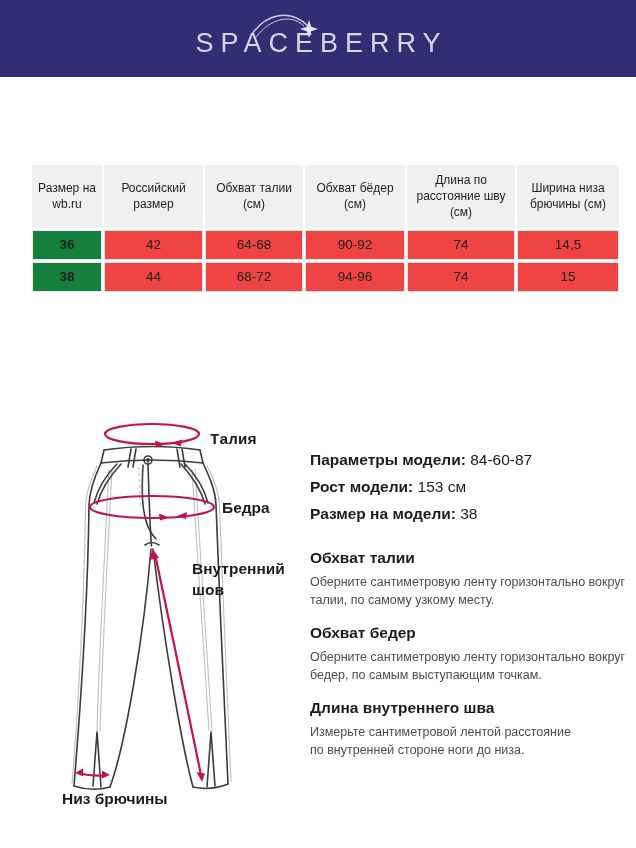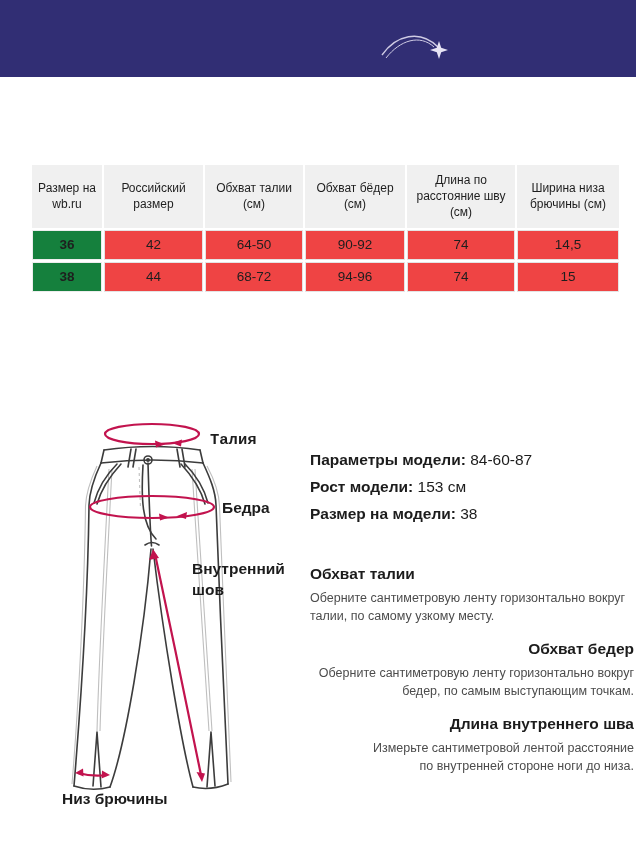--- a/index.html
+++ b/index.html
@@ -46,40 +46,41 @@
   .lbl-waist {left:210px;top:430px;font-family:Liberation Mono, monospace;}
   .lbl-hips  {left:222px;top:497px;}
   .lbl-inseam{left:192px;top:558px;}
   .lbl-hem   {left:62px; top:788px;}
 
   
   .info-col{position:absolute;left:310px;top:446px;width:324px;}
   .model-line{font-size:15.5px;line-height:27px;color:#1c1c1c;}
   .model-label{font-weight:600;}
   .model-value{font-weight:400;}
-  .sections{margin-top:37px;}
-  .section + .section{margin-top:14px;text-align:right;}
+  .sections{margin-top:21px;}
+  .section + .section{margin-top:14px;}
   .section-title{font-size:15.5px;font-weight:700;color:#1c1c1c;line-height:20px;margin:0 0 5px 0;}
   .section-text{
     font-size:12.5px;color:#4c4c4c;line-height:18px;margin:0;
     white-space:pre-line;
   }
 </style>
 </head>
 <body>
 
 <div class="page">
 
   <div class="banner">
     <div class="banner-inner">
       <svg class="comet" viewBox="0 0 78 44">
         <path d="M 6 30 C 20 10, 44 4, 62 22" fill="none" stroke="#cfcbe4" stroke-width="1.4"></path>
         <path d="M 10 33 C 24 15, 44 9, 58 22" fill="none" stroke="#cfcbe4" stroke-width="1"></path>
         <path d="M 63 16 L 65.2 22.8 L 72 25 L 65.2 27.2 L 63 34 L 60.8 27.2 L 54 25 L 60.8 22.8 Z" fill="#e6e3f4"></path>
       </svg>
+      <span class="logo-text">SPACEBERRY</span>
     </div>
   </div>
 
   <table class="size-table">
     <colgroup>
       <col style="width:70px">
         <col style="width:99px">
         <col style="width:98px">
       <col style="width:100px">
         <col style="width:108px">
@@ -92,21 +93,21 @@
         <th>Обхват талии (см)</th>
         <th>Обхват бёдер (см)</th>
         <th>Длина по расстояние шву (см)</th>
         <th>Ширина низа брючины (см)</th>
       </tr>
     </thead>
     <tbody>
       <tr>
         <td>36</td>
         <td>42</td>
-        <td>64-50</td>
+        <td>64-68</td>
         <td>90-92</td>
         <td>74</td>
         <td>14,5</td>
       </tr>
       <tr>
         <td>38</td>
         <td>44</td>
         <td>68-72</td>
         <td>94-96</td>
         <td>74</td>

